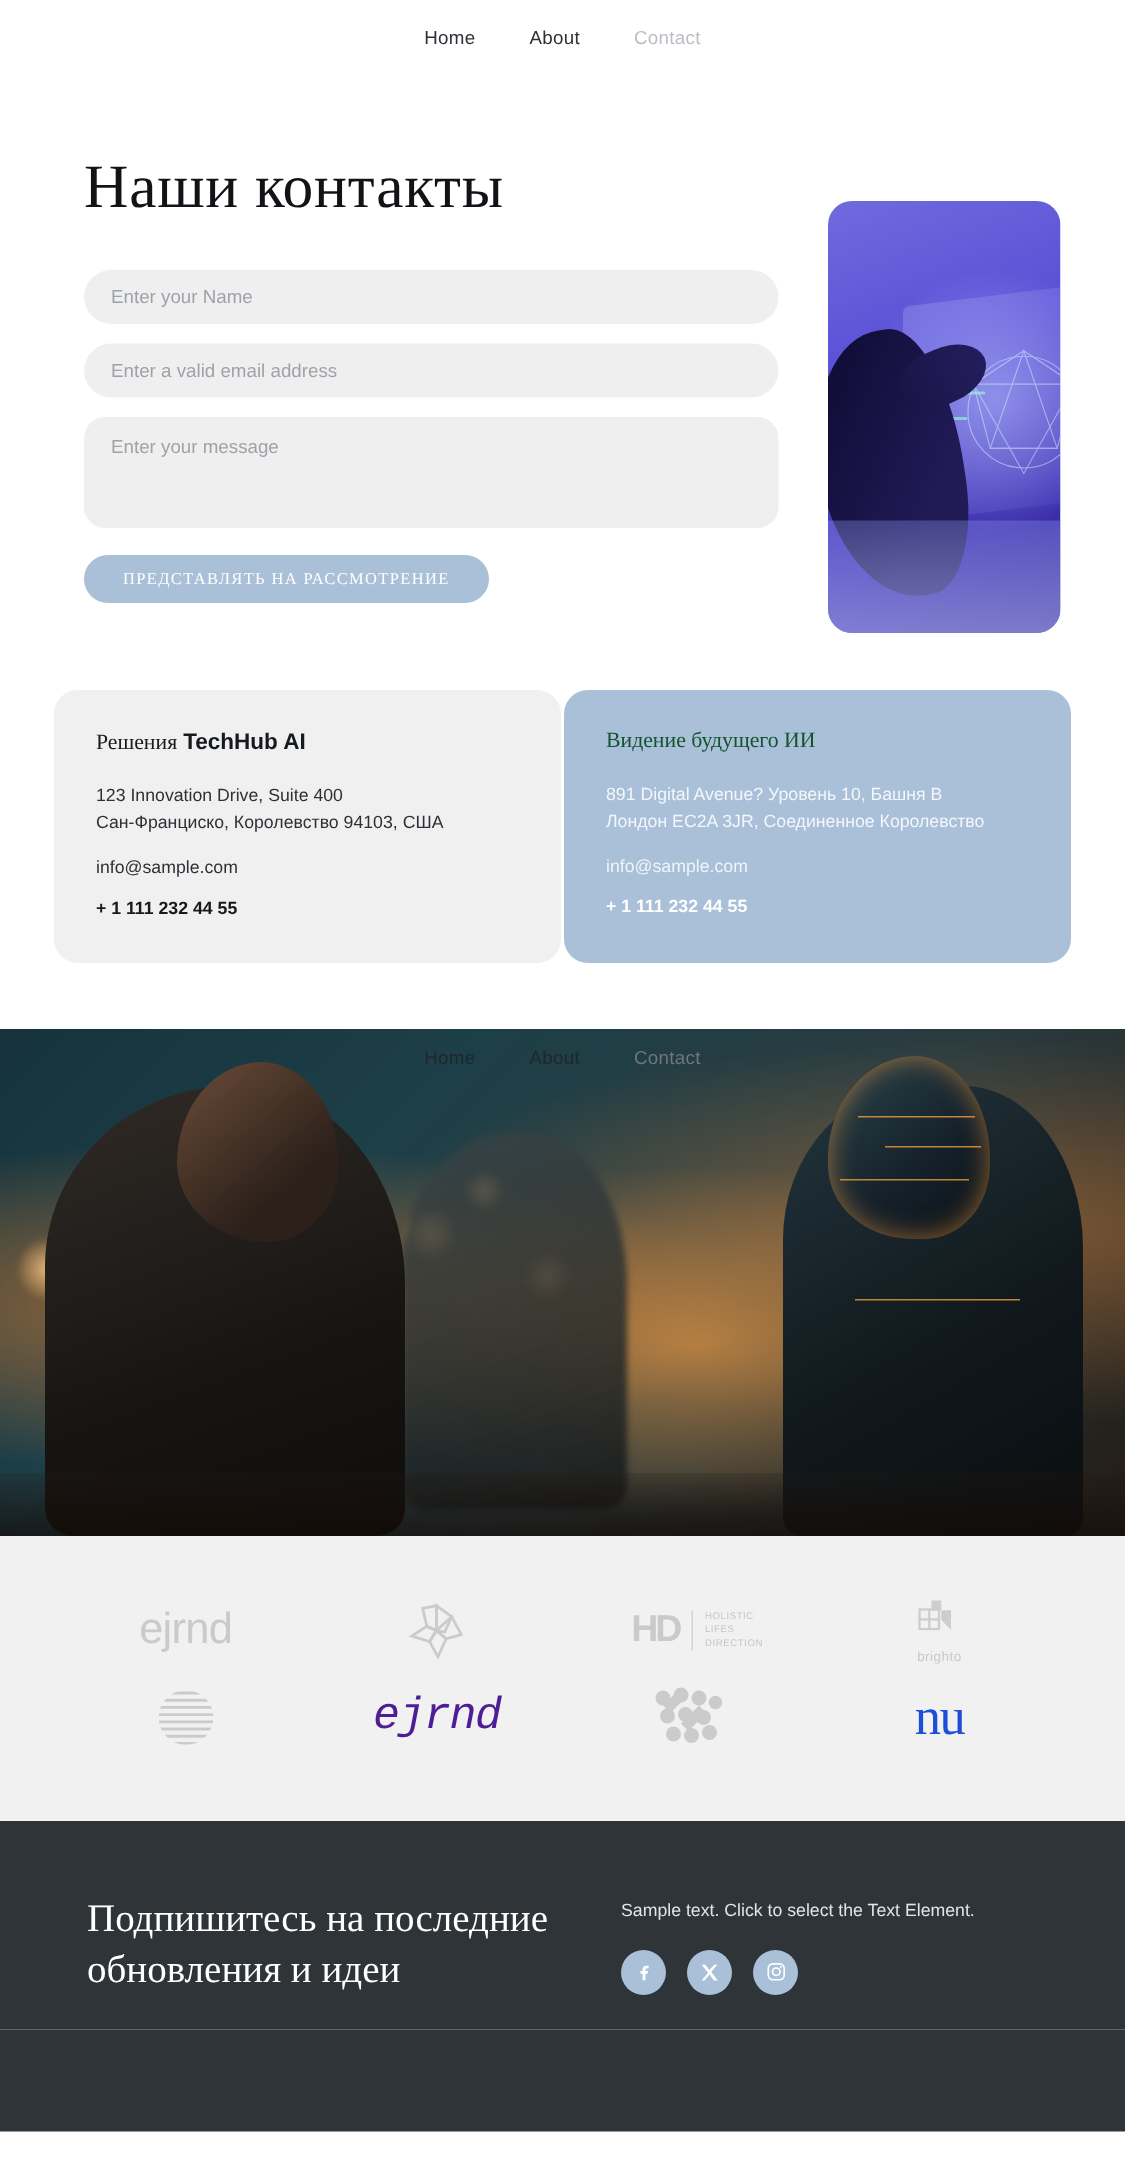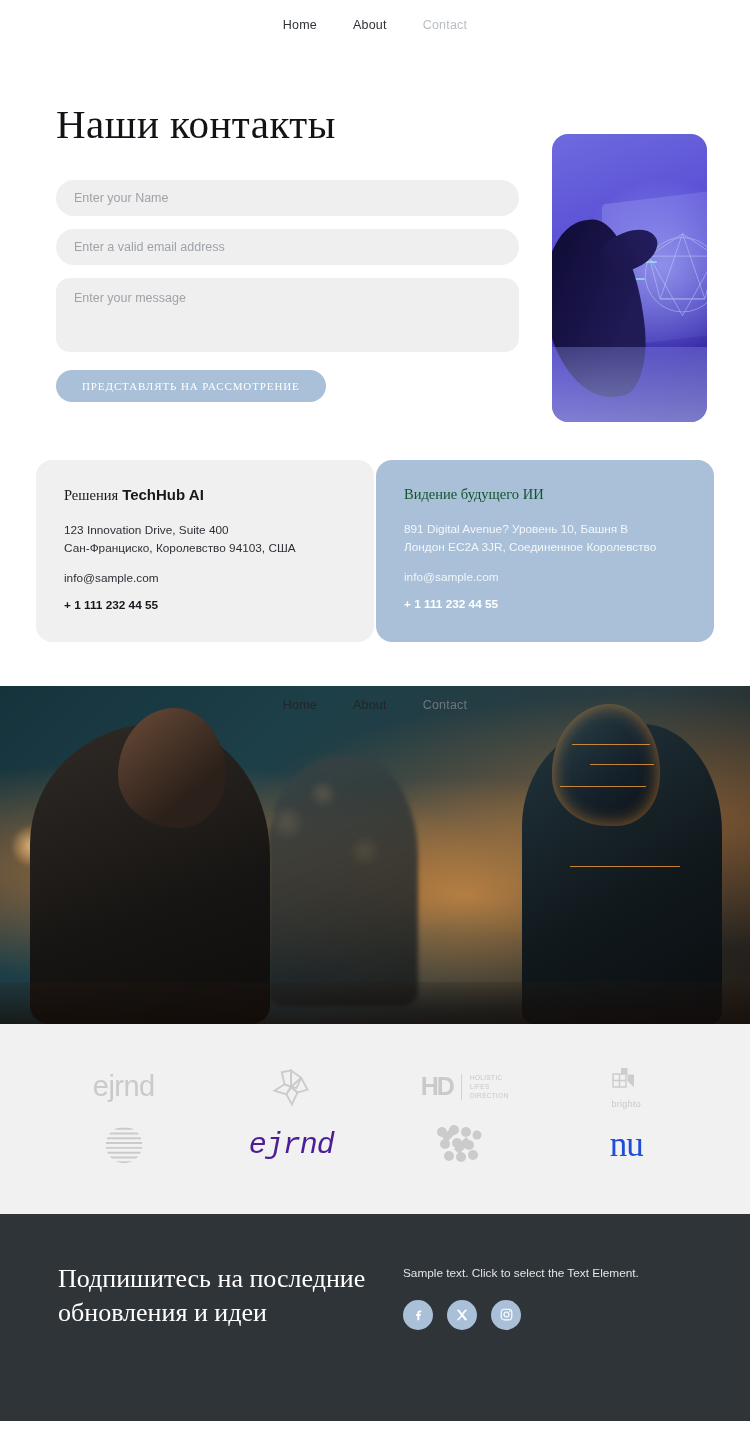--- a/index.html
+++ b/index.html
@@ -284,21 +284,21 @@
   .nu-word {
     font-family: "Liberation Serif", serif;
     font-size: 35px; color: #1d4ed8; letter-spacing: -1px;
   }
 
   
   .footer {
     background: #2e3438;
     padding: 48px 58px 0 58px;
     display: flex;
-    gap: 25px;
+    gap: 36px;
   }
   .footer-left { width: 320px; }
   .footer-title {
     font-family: "Liberation Serif", serif;
     font-size: 26px;
     font-weight: 400;
     color: #ffffff;
     line-height: 1.34;
     margin-bottom: 22px;
   }

